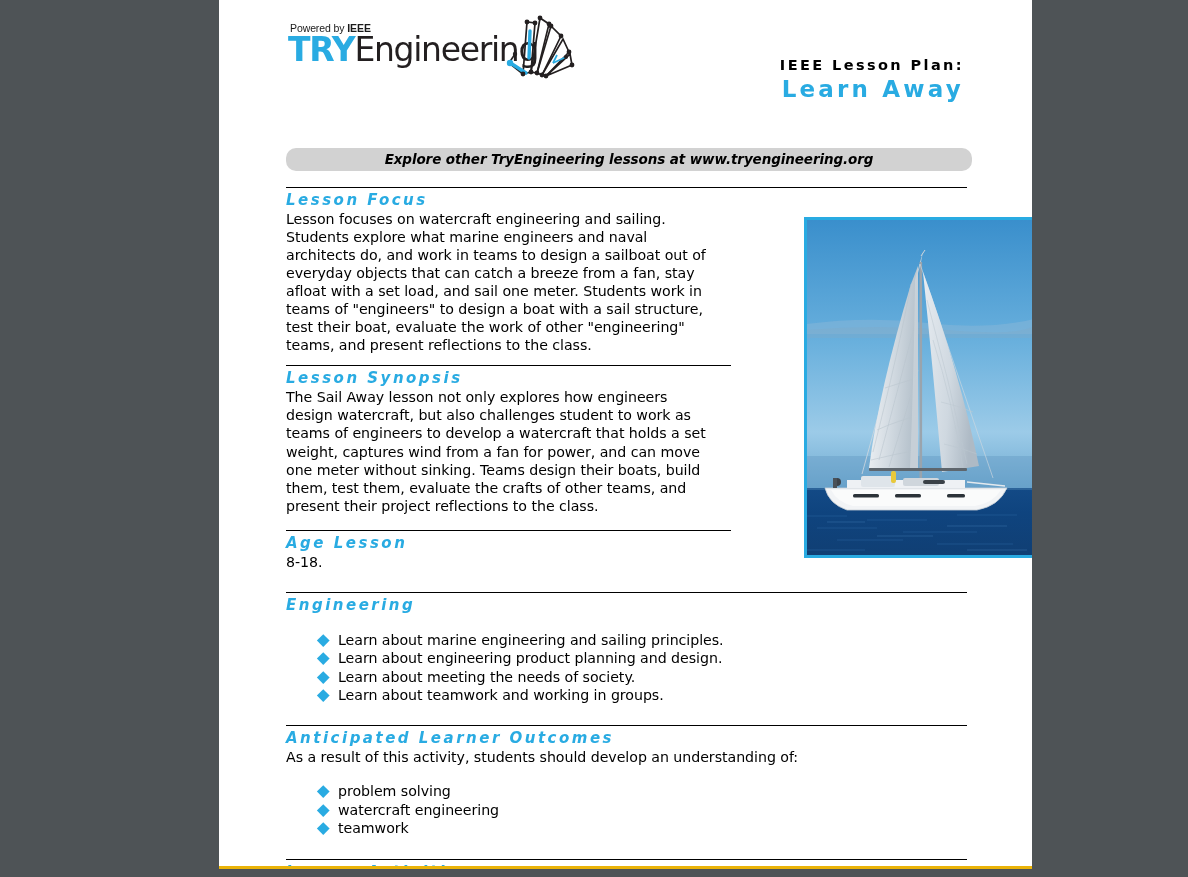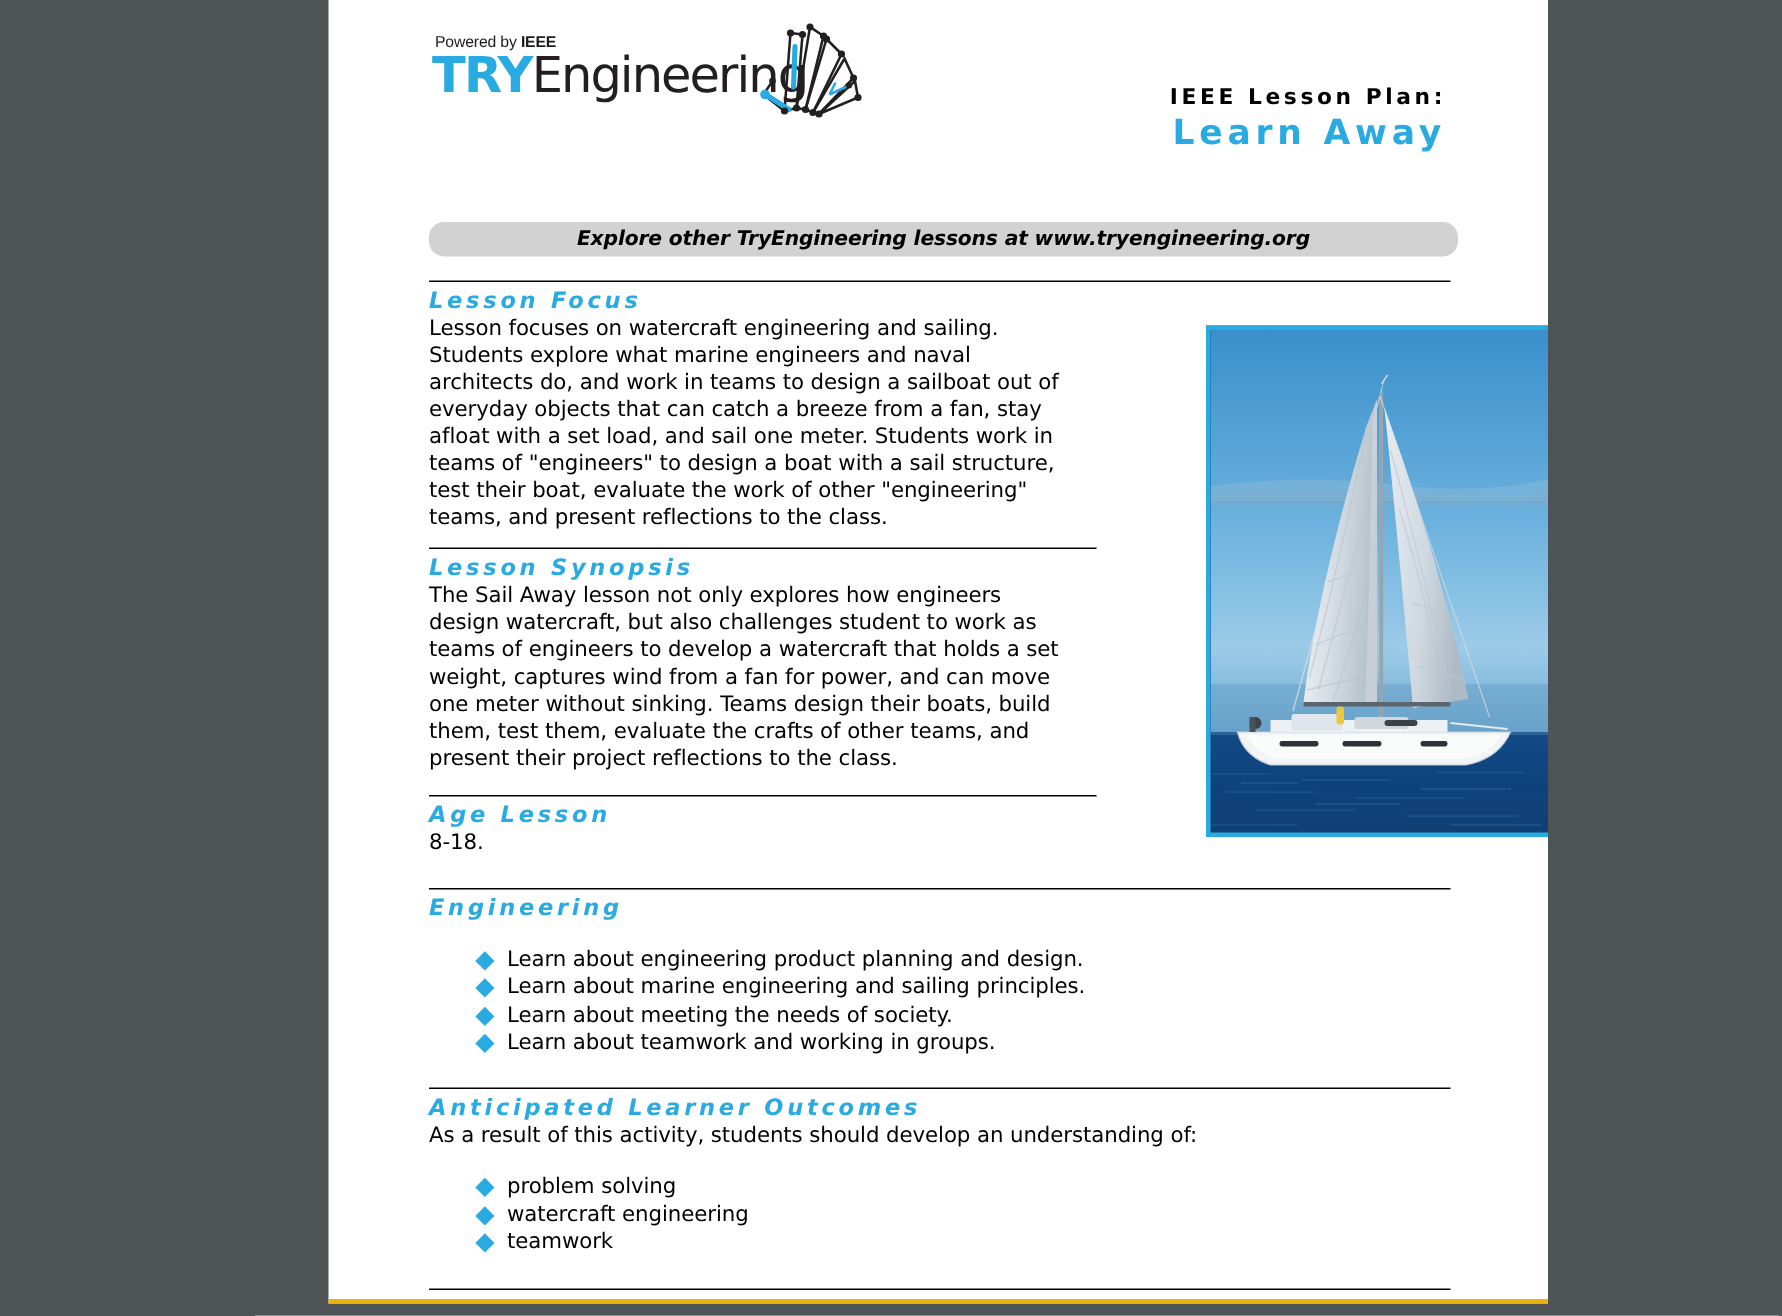--- a/index.html
+++ b/index.html
@@ -394,22 +394,22 @@
           <div class="para narrow">8-18.</div>
         </div>
 
         <div class="spacer-lg"></div>
 
         <div>
           <div class="rule wide"></div>
           <div class="sec-head">Engineering</div>
           <div style="height:16px"></div>
           <ul class="diamonds">
+            <li><span class="dia"></span><span>Learn about marine engineering and sailing principles.</span></li>
             <li><span class="dia"></span><span>Learn about engineering product planning and design.</span></li>
-            <li><span class="dia"></span><span>Learn about marine engineering and sailing principles.</span></li>
             <li><span class="dia"></span><span>Learn about meeting the needs of society.</span></li>
             <li><span class="dia"></span><span>Learn about teamwork and working in groups.</span></li>
           </ul>
         </div>
 
         <div class="spacer-lg"></div>
 
         <div>
           <div class="rule wide"></div>
           <div class="sec-head">Anticipated Learner Outcomes</div>

